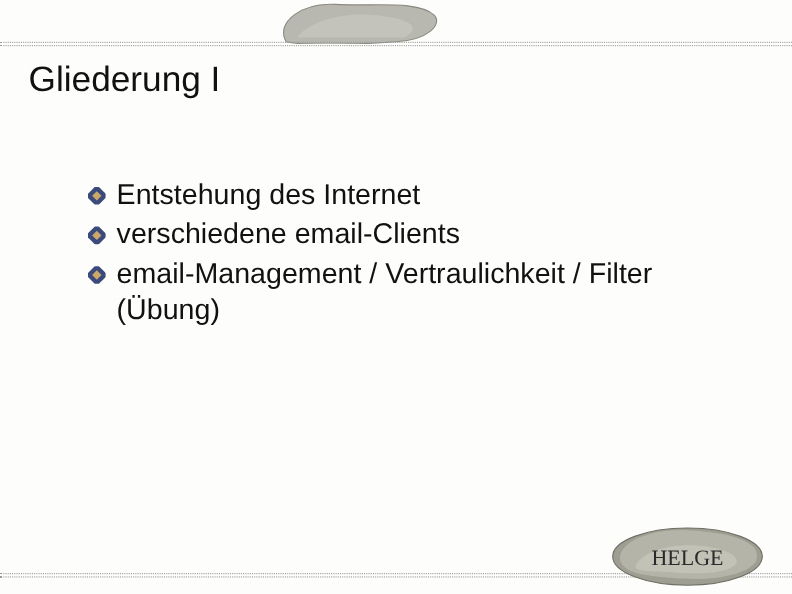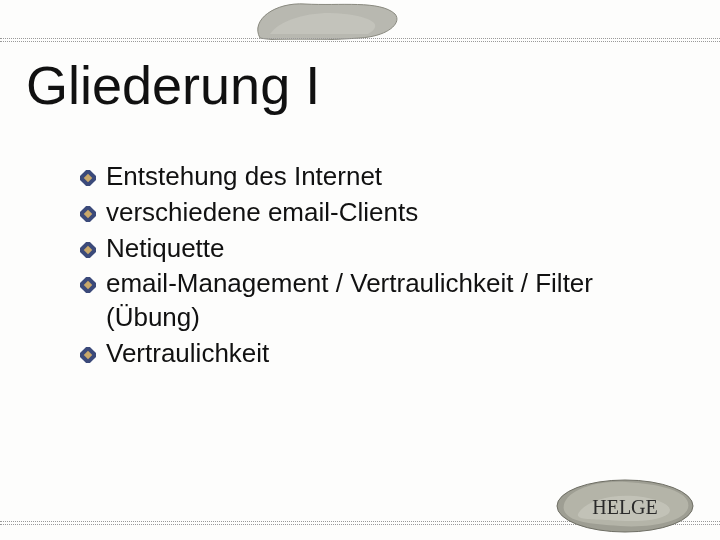--- a/index.html
+++ b/index.html
@@ -21,21 +21,21 @@
     border-top: 1px dotted #999;
     border-bottom: 1px dotted #999;
   }
   .dotted-top { top: 38px; }
   .dotted-bottom { bottom: 15px; }
 
   .title {
     position: absolute;
     top: 54px;
     left: 26px;
-    font-size: 54px;
+    font-size: 32px;
     color: #111;
     font-weight: normal;
     font-family: Verdana, Geneva, sans-serif;
   }
 
   .content {
     position: absolute;
     top: 160px;
     left: 80px;
     right: 40px;
@@ -99,43 +99,29 @@
   </div>
 
   <div class="item">
     <svg class="bullet" viewBox="0 0 16 16">
       <rect x="1" y="1" width="14" height="14" fill="#3b4a7a" transform="rotate(45 8 8)"></rect>
       <rect x="5" y="5" width="6" height="6" fill="#c9a86a" transform="rotate(45 8 8)"></rect>
     </svg>
     <span class="item-text">verschiedene email-Clients</span>
   </div>
 
-  <div class="item">
-    <svg class="bullet" viewBox="0 0 16 16">
-      <rect x="1" y="1" width="14" height="14" fill="#3b4a7a" transform="rotate(45 8 8)"></rect>
-      <rect x="5" y="5" width="6" height="6" fill="#c9a86a" transform="rotate(45 8 8)"></rect>
-    </svg>
-    <span class="item-text">Netiquette</span>
-  </div>
 
   <div class="item">
     <svg class="bullet" viewBox="0 0 16 16">
       <rect x="1" y="1" width="14" height="14" fill="#3b4a7a" transform="rotate(45 8 8)"></rect>
       <rect x="5" y="5" width="6" height="6" fill="#c9a86a" transform="rotate(45 8 8)"></rect>
     </svg>
     <span class="item-text">email-Management / Vertraulichkeit / Filter (Übung)</span>
   </div>
 
-  <div class="item">
-    <svg class="bullet" viewBox="0 0 16 16">
-      <rect x="1" y="1" width="14" height="14" fill="#3b4a7a" transform="rotate(45 8 8)"></rect>
-      <rect x="5" y="5" width="6" height="6" fill="#c9a86a" transform="rotate(45 8 8)"></rect>
-    </svg>
-    <span class="item-text">Vertraulichkeit</span>
-  </div>
 
 </div>
 
 <div class="dotted-band dotted-bottom"></div>
 
 <svg class="logo" viewBox="0 0 150 70">
   <ellipse cx="75" cy="40" rx="68" ry="26" fill="#9e9e93" stroke="#6e6e64" stroke-width="1"></ellipse>
   <path d="M14,44 C10,28 40,14 76,16 C112,18 142,26 138,42 C134,56 100,62 70,60 C40,58 18,56 14,44 Z" fill="#b4b4a8"></path>
   <path d="M28,48 C34,36 58,28 84,30 C108,32 126,40 118,48 C108,56 80,56 58,54 C42,53 26,54 28,48 Z" fill="#c8c8bd" opacity="0.7"></path>
   <text x="75" y="48" text-anchor="middle" font-family="Comic Sans MS, cursive" font-size="20" fill="#2a2a2a">HELGE</text>

